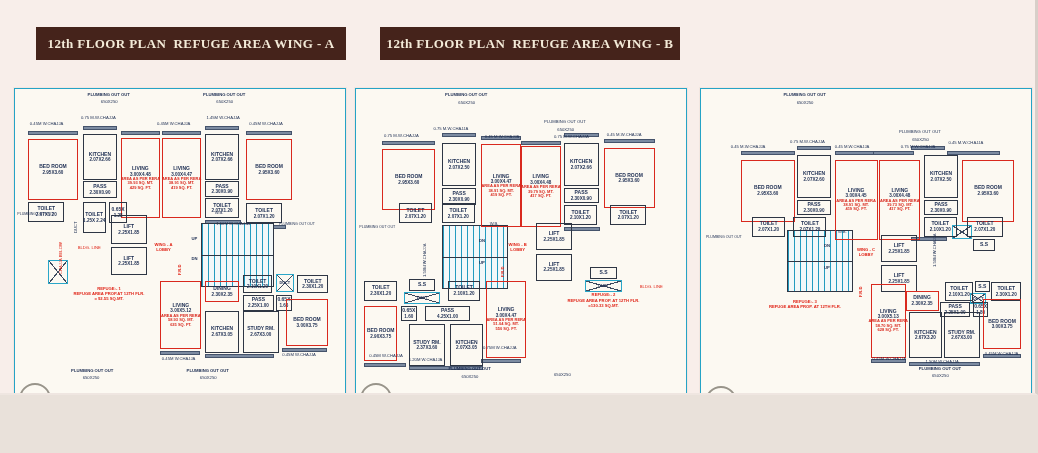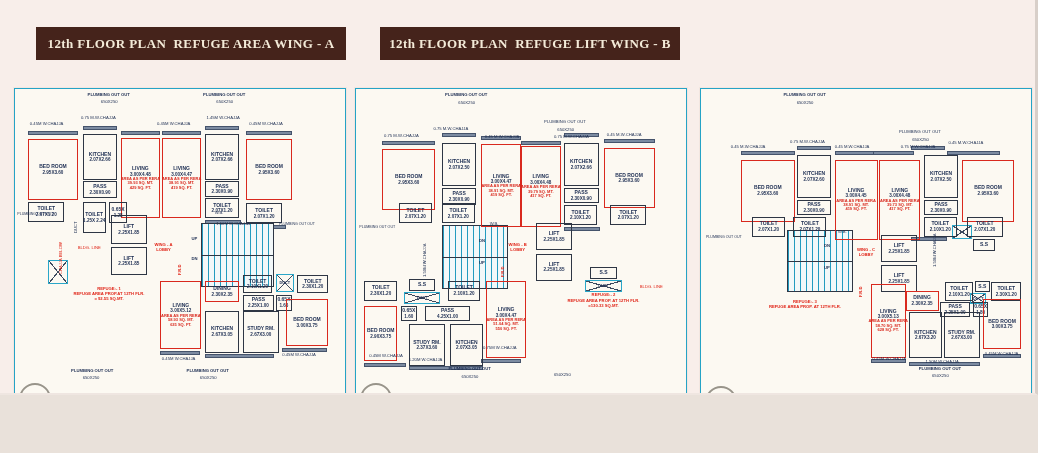--- a/index.html
+++ b/index.html
@@ -201,21 +201,21 @@
       <div class="lbl" style="left: 20.5%; top: 85.2%;">650X250</div>
       <div class="lbl b" style="left: 52%; top: 83%;">PLUMBING OUT OUT</div>
       <div class="lbl" style="left: 56%; top: 85.2%;">650X250</div>
       <div class="compass" style="left: 1.2%; top: 87.5%;">
         <div class="z">Z</div>
         <div class="tri"></div>
         <div class="bar"></div>
       </div>
       <div class="bottomline" style="top: 99.2%;"></div>
     </div>
-    <div class="title-box" style="left: 380px; top: 27px; width: 300px; height: 33px;">12th FLOOR PLAN  REFUGE LIFT WING - B</div>
+    <div class="title-box" style="left: 380px; top: 27px; width: 300px; height: 33px;">12th FLOOR PLAN  REFUGE AREA WING - B</div>
     <div class="frame" style="left: 355px; top: 88px; width: 332px; height: 338px;">
       <div class="strip" style="left: 8%; top: 15.5%; width: 16%;"></div>
       <div class="strip" style="left: 26%; top: 13%; width: 10.5%;"></div>
       <div class="strip" style="left: 38%; top: 14%; width: 12%;"></div>
       <div class="strip" style="left: 50%; top: 15.5%; width: 12%;"></div>
       <div class="strip" style="left: 63%; top: 13%; width: 10.5%;"></div>
       <div class="strip" style="left: 75%; top: 15%; width: 15.5%;"></div>
       <div class="strip" style="left: 63%; top: 41%; width: 11%;"></div>
       <div class="strip" style="left: 2.5%; top: 81.5%; width: 12.5%;"></div>
       <div class="strip" style="left: 16%; top: 82.3%; width: 22.5%;"></div>

